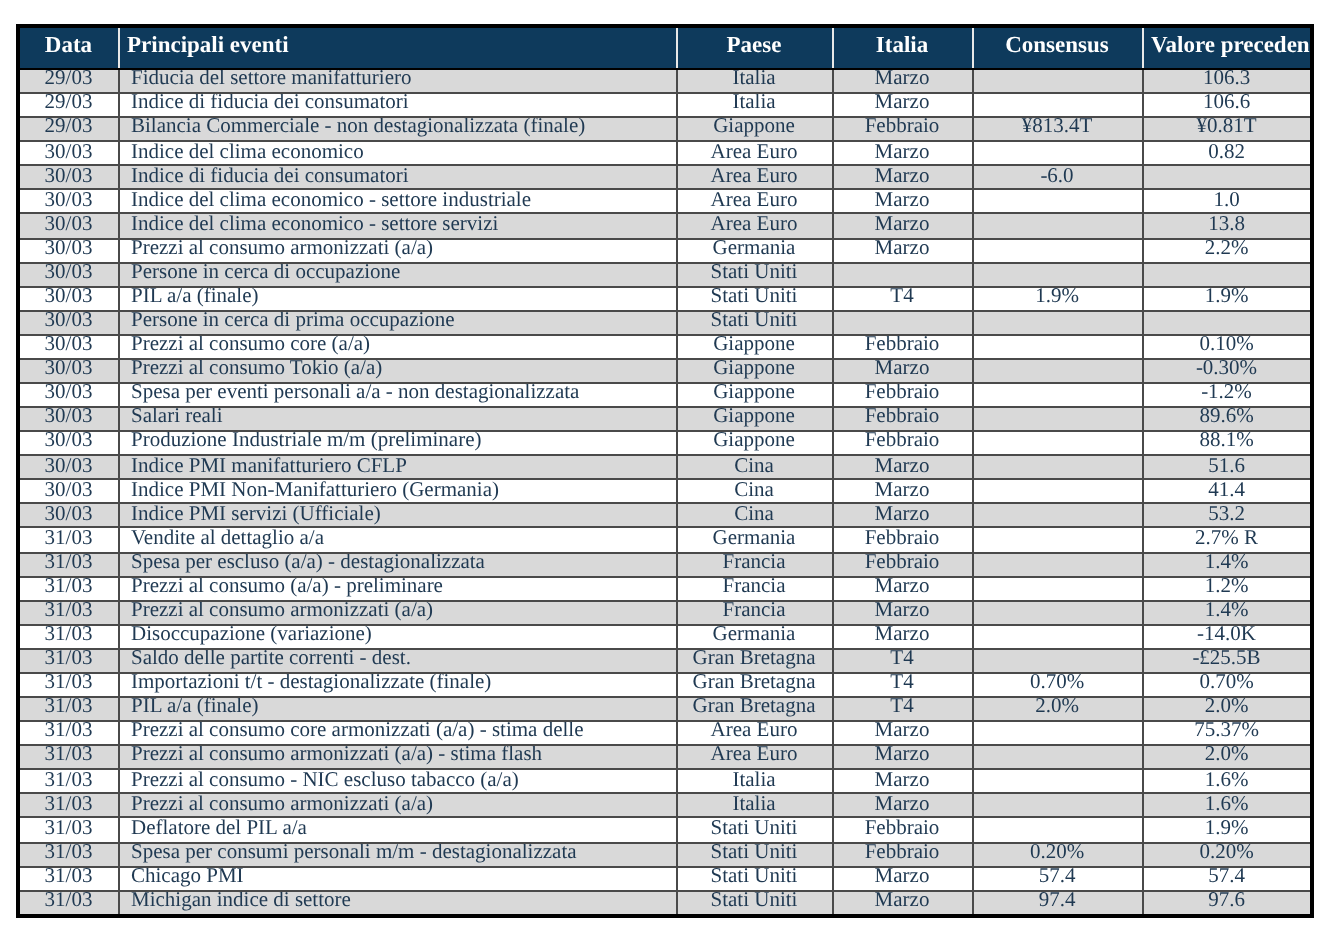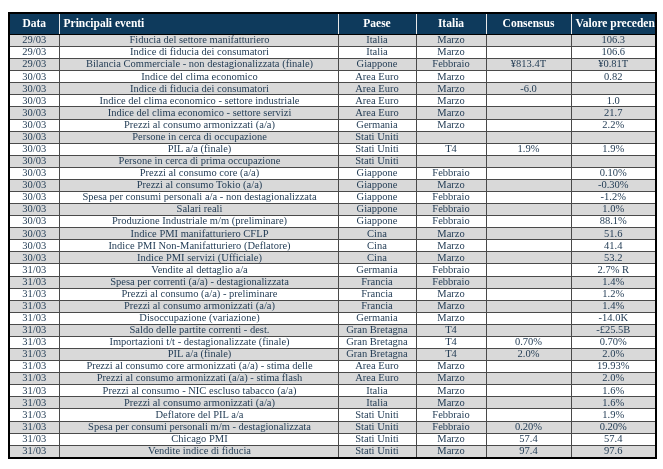--- a/index.html
+++ b/index.html
@@ -44,21 +44,21 @@
     font-size: 10.5px;
     line-height: 1;
     color: #1F3952;
     border: 1px solid #4a4a4a;
     padding: 0 4px;
     white-space: nowrap;
     overflow: hidden;
   }
   tbody tr:nth-child(odd)  { background: #D9D9D9; }
   tbody tr:nth-child(even) { background: #FFFFFF; }
-  td.left   { text-align: center; padding-left: 6px; }
+  td.left   { text-align: left; padding-left: 6px; }
   td.center { text-align: center; }
   th.center { text-align: center; }
 </style>
 </head>
 <body>
 
 <div class="calendar-wrap">
   <table class="calendar">
     <colgroup>
       <col style="width:50px">
@@ -126,21 +126,21 @@
           <td class="center">Marzo</td>
           <td class="center"></td>
           <td class="center">1.0</td>
         </tr>
         <tr>
           <td class="center">30/03</td>
           <td class="left">Indice del clima economico - settore servizi</td>
           <td class="center">Area Euro</td>
           <td class="center">Marzo</td>
           <td class="center"></td>
-          <td class="center">21.7</td>
+          <td class="center">13.8</td>
         </tr>
         <tr>
           <td class="center">30/03</td>
           <td class="left">Prezzi al consumo armonizzati (a/a)</td>
           <td class="center">Germania</td>
           <td class="center">Marzo</td>
           <td class="center"></td>
           <td class="center">2.2%</td>
         </tr>
         <tr>
@@ -178,53 +178,53 @@
         <tr>
           <td class="center">30/03</td>
           <td class="left">Prezzi al consumo Tokio (a/a)</td>
           <td class="center">Giappone</td>
           <td class="center">Marzo</td>
           <td class="center"></td>
           <td class="center">-0.30%</td>
         </tr>
         <tr>
           <td class="center">30/03</td>
-          <td class="left">Spesa per consumi personali a/a - non destagionalizzata</td>
+          <td class="left">Spesa per eventi personali a/a - non destagionalizzata</td>
           <td class="center">Giappone</td>
           <td class="center">Febbraio</td>
           <td class="center"></td>
           <td class="center">-1.2%</td>
         </tr>
         <tr>
           <td class="center">30/03</td>
           <td class="left">Salari reali</td>
           <td class="center">Giappone</td>
           <td class="center">Febbraio</td>
           <td class="center"></td>
-          <td class="center">1.0%</td>
+          <td class="center">89.6%</td>
         </tr>
         <tr>
           <td class="center">30/03</td>
           <td class="left">Produzione Industriale m/m (preliminare)</td>
           <td class="center">Giappone</td>
           <td class="center">Febbraio</td>
           <td class="center"></td>
           <td class="center">88.1%</td>
         </tr>
         <tr>
           <td class="center">30/03</td>
           <td class="left">Indice PMI manifatturiero CFLP</td>
           <td class="center">Cina</td>
           <td class="center">Marzo</td>
           <td class="center"></td>
           <td class="center">51.6</td>
         </tr>
         <tr>
           <td class="center">30/03</td>
-          <td class="left">Indice PMI  Non-Manifatturiero (Deflatore)</td>
+          <td class="left">Indice PMI  Non-Manifatturiero (Germania)</td>
           <td class="center">Cina</td>
           <td class="center">Marzo</td>
           <td class="center"></td>
           <td class="center">41.4</td>
         </tr>
         <tr>
           <td class="center">30/03</td>
           <td class="left">Indice PMI  servizi (Ufficiale)</td>
           <td class="center">Cina</td>
           <td class="center">Marzo</td>
@@ -234,21 +234,21 @@
         <tr>
           <td class="center">31/03</td>
           <td class="left">Vendite al dettaglio a/a</td>
           <td class="center">Germania</td>
           <td class="center">Febbraio</td>
           <td class="center"></td>
           <td class="center">2.7% R</td>
         </tr>
         <tr>
           <td class="center">31/03</td>
-          <td class="left">Spesa per correnti  (a/a) - destagionalizzata</td>
+          <td class="left">Spesa per escluso  (a/a) - destagionalizzata</td>
           <td class="center">Francia</td>
           <td class="center">Febbraio</td>
           <td class="center"></td>
           <td class="center">1.4%</td>
         </tr>
         <tr>
           <td class="center">31/03</td>
           <td class="left">Prezzi al consumo (a/a) - preliminare</td>
           <td class="center">Francia</td>
           <td class="center">Marzo</td>
@@ -294,21 +294,21 @@
           <td class="center">T4</td>
           <td class="center">2.0%</td>
           <td class="center">2.0%</td>
         </tr>
         <tr>
           <td class="center">31/03</td>
           <td class="left">Prezzi al consumo core armonizzati (a/a) - stima delle</td>
           <td class="center">Area Euro</td>
           <td class="center">Marzo</td>
           <td class="center"></td>
-          <td class="center">19.93%</td>
+          <td class="center">75.37%</td>
         </tr>
         <tr>
           <td class="center">31/03</td>
           <td class="left">Prezzi al consumo armonizzati (a/a) - stima flash</td>
           <td class="center">Area Euro</td>
           <td class="center">Marzo</td>
           <td class="center"></td>
           <td class="center">2.0%</td>
         </tr>
         <tr>
@@ -346,21 +346,21 @@
         <tr>
           <td class="center">31/03</td>
           <td class="left">Chicago PMI</td>
           <td class="center">Stati Uniti</td>
           <td class="center">Marzo</td>
           <td class="center">57.4</td>
           <td class="center">57.4</td>
         </tr>
         <tr>
           <td class="center">31/03</td>
-          <td class="left">Vendite indice di fiducia</td>
+          <td class="left">Michigan indice di settore</td>
           <td class="center">Stati Uniti</td>
           <td class="center">Marzo</td>
           <td class="center">97.4</td>
           <td class="center">97.6</td>
         </tr>
       </tbody>
   </table>
 </div>
 
 </body></html>

